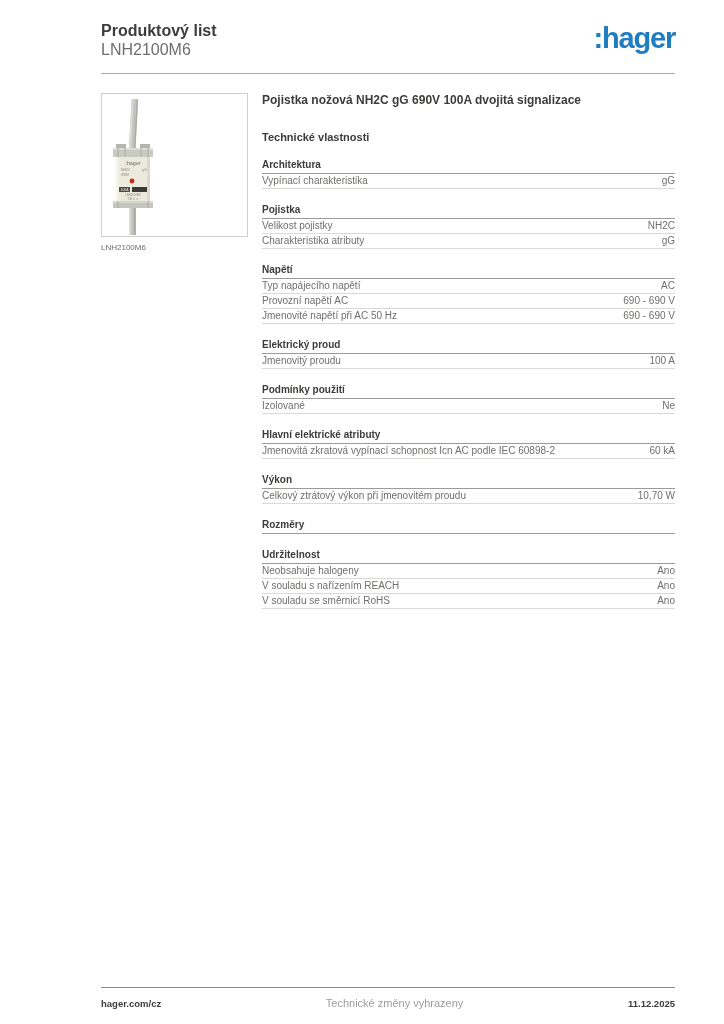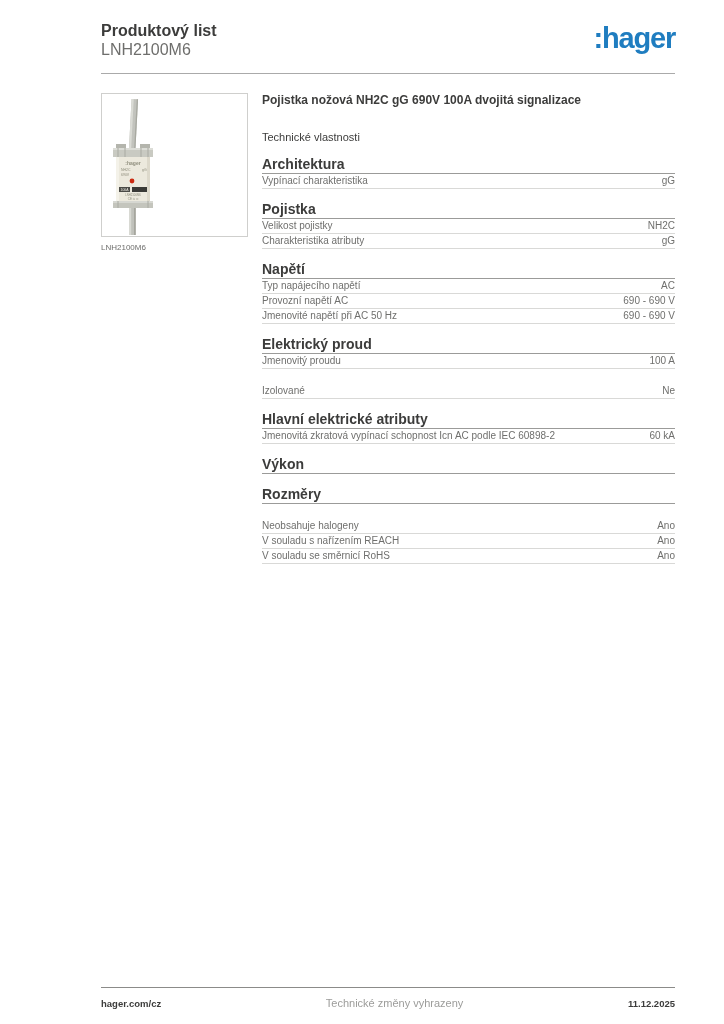--- a/index.html
+++ b/index.html
@@ -76,27 +76,27 @@
   }
   .description {
     font-size: 12px;
     font-weight: bold;
     line-height: 13px;
     color: #3c3c3b;
   }
   .specs-title {
     margin-top: 24px;
     font-size: 11px;
-    font-weight: normal;
+    font-weight: bold;
     line-height: 13px;
     color: #3c3c3b;
   }
   .spec-section { margin-top: 15px; }
   .section-heading {
-    font-size: 14px;
+    font-size: 10px;
     font-weight: bold;
     color: #3c3c3b;
     line-height: 11px;
     padding-bottom: 3px;
     border-bottom: 1px solid #9b9b99;
   }
   .spec-row {
     display: flex;
     justify-content: space-between;
     align-items: baseline;
@@ -247,47 +247,55 @@
     <div class="section-heading">Elektrický proud</div>
     <div class="rows">
   <div class="spec-row">
     <span class="row-label">Jmenovitý proudu</span>
     <span class="row-value">100 A</span>
   </div>
 </div>
   </div>
 
   <div class="spec-section">
+    <div class="section-heading">Podmínky použití</div>
     <div class="rows">
   <div class="spec-row">
     <span class="row-label">Izolované</span>
     <span class="row-value">Ne</span>
   </div>
 </div>
   </div>
 
   <div class="spec-section">
     <div class="section-heading">Hlavní elektrické atributy</div>
     <div class="rows">
   <div class="spec-row">
     <span class="row-label">Jmenovitá zkratová vypínací schopnost Icn AC podle IEC 60898-2</span>
     <span class="row-value">60 kA</span>
   </div>
 </div>
   </div>
 
   <div class="spec-section">
     <div class="section-heading">Výkon</div>
+    <div class="rows">
+  <div class="spec-row">
+    <span class="row-label">Celkový ztrátový výkon při jmenovitém proudu</span>
+    <span class="row-value">10,70 W</span>
+  </div>
+</div>
   </div>
 
   <div class="spec-section">
     <div class="section-heading">Rozměry</div>
   </div>
 
   <div class="spec-section">
+    <div class="section-heading">Udržitelnost</div>
     <div class="rows">
   <div class="spec-row">
     <span class="row-label">Neobsahuje halogeny</span>
     <span class="row-value">Ano</span>
   </div>
 
   <div class="spec-row">
     <span class="row-label">V souladu s nařízením REACH</span>
     <span class="row-value">Ano</span>
   </div>

